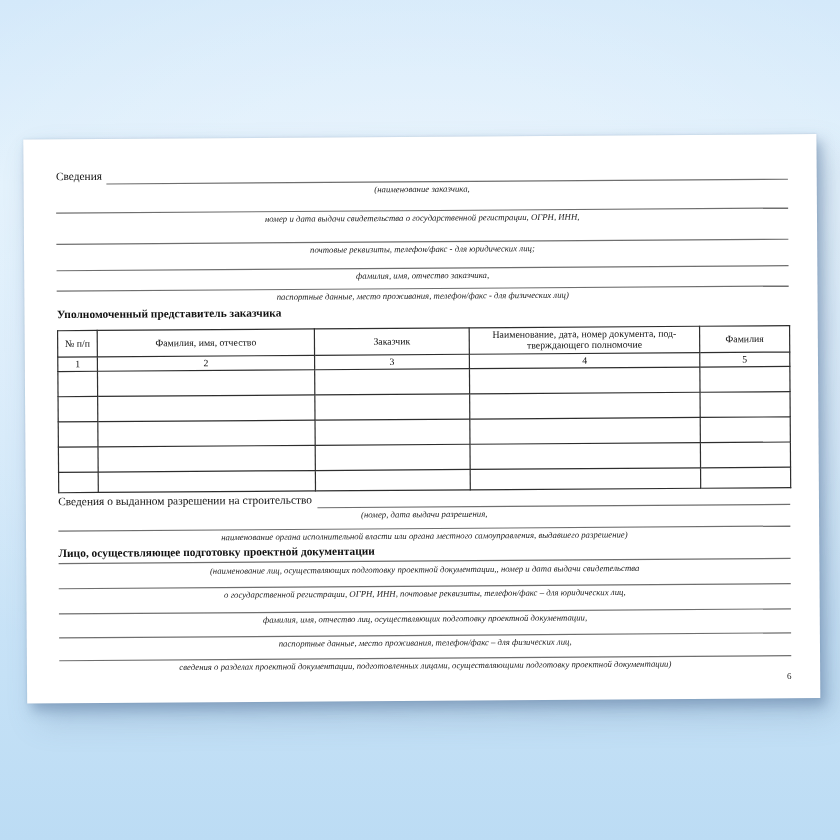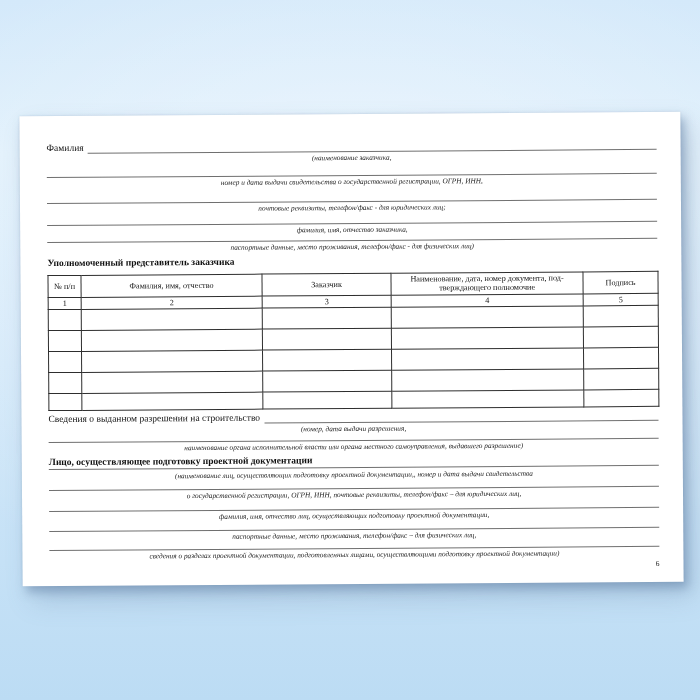--- a/index.html
+++ b/index.html
@@ -46,21 +46,21 @@
     text-align:right;font-size:7.5px;color:#222;margin-top:2px;
   }
 </style>
 </head>
 <body>
 
 <div class="paper">
   <div class="content">
 
     <div class="row">
-      <span class="lbl">Фамилия</span>
+      <span class="lbl">Сведения</span>
       <span class="fill"></span>
     </div>
     <div class="cap" style="margin-top:2px;">(наименование заказчика,</div>
 
     <div class="uline" style="height:12px;"></div>
     <div class="cap" style="margin-top:2px;">номер и дата выдачи свидетельства о государственной регистрации, ОГРН, ИНН,</div>
 
     <div class="uline" style="height:14px;"></div>
     <div class="cap" style="margin-top:2px;">почтовые реквизиты, телефон/факс - для юридических лиц;</div>
 
@@ -79,21 +79,21 @@
           <col style="width:129px">
           <col style="width:192px">
           <col style="width:75px">
       </colgroup>
       <tbody>
           <tr class="hdr">
         <th>№ п/п</th>
         <th>Фамилия, имя, отчество</th>
         <th>Заказчик</th>
         <th>Наименование, дата, номер документа, под-тверждающего полномочие</th>
-        <th>Подпись</th>
+        <th>Фамилия</th>
       </tr>
       <tr class="nums">
         <td>1</td>
         <td>2</td>
         <td>3</td>
         <td>4</td>
         <td>5</td>
       </tr>
       <tr class="empty">
         <td></td>

